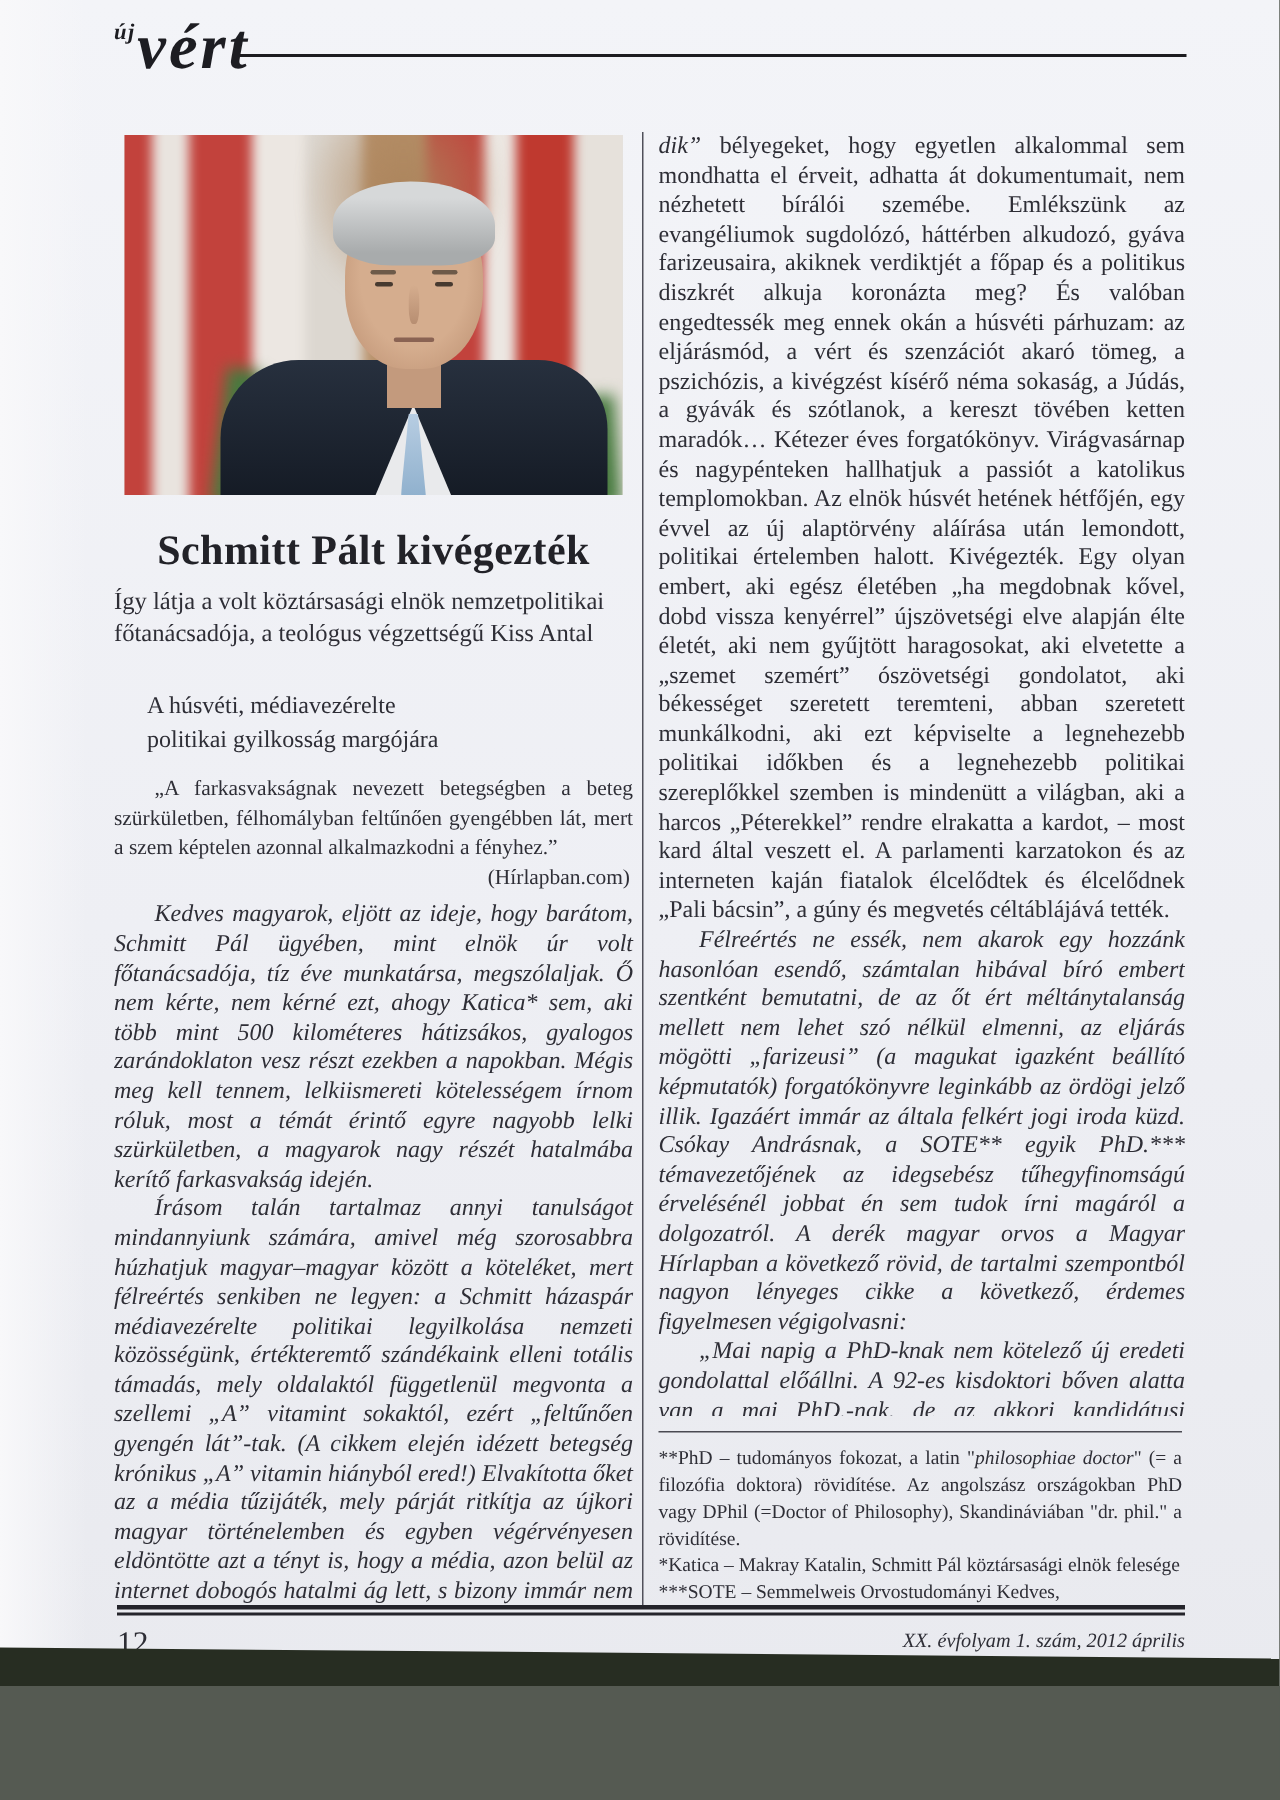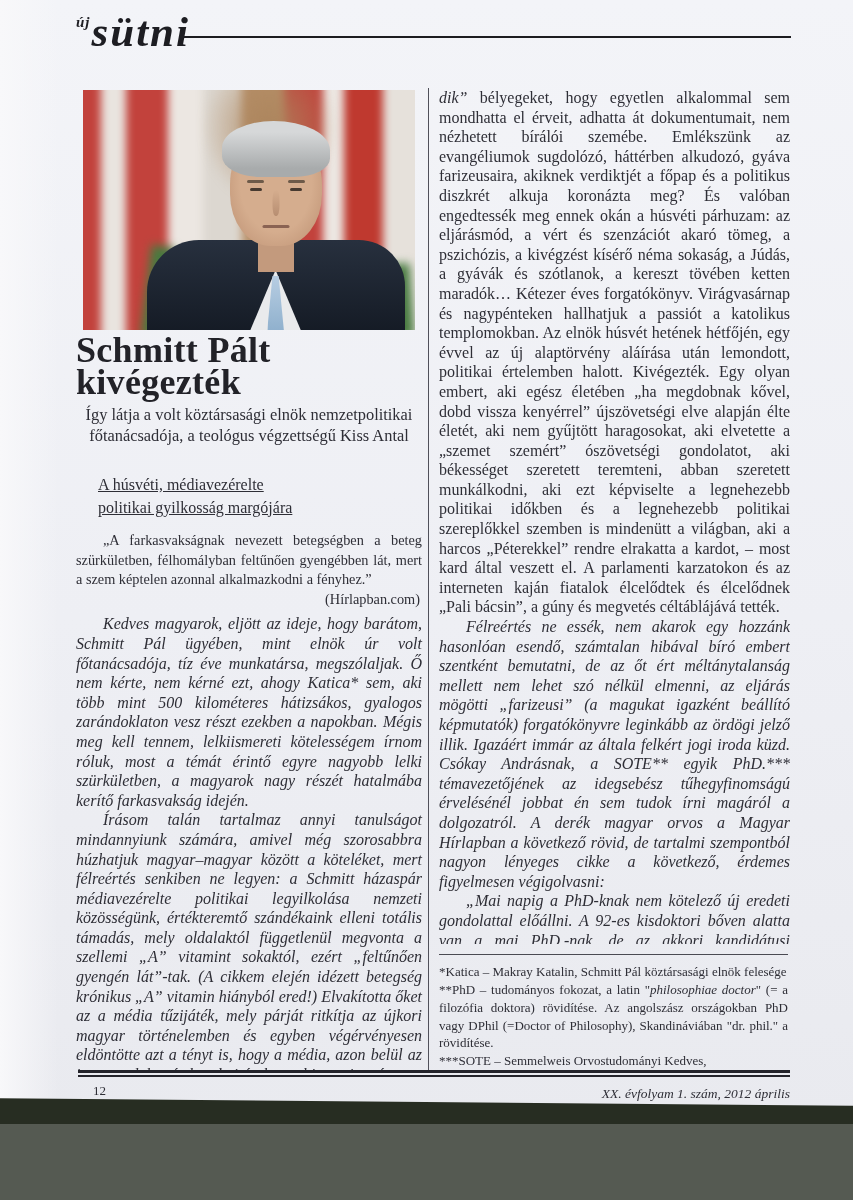--- a/index.html
+++ b/index.html
@@ -61,50 +61,50 @@
     border-radius:55% 60% 38% 42%;}
   .brow{position:absolute;width:17px;height:3px;background:#6d5a49;top:52px;border-radius:2px;}
   .brow.l{left:17px;} .brow.r{right:17px;}
   .eye{position:absolute;width:12px;height:3px;background:#473a30;top:60px;border-radius:2px;}
   .eye.l{left:20px;} .eye.r{right:20px;}
   .nose{position:absolute;top:62px;left:50%;transform:translateX(-50%);
     width:7px;height:26px;background:linear-gradient(180deg,rgba(0,0,0,0),rgba(128,84,60,.35));border-radius:40%;}
   .mouth{position:absolute;top:97px;left:50%;transform:translateX(-50%);
     width:27px;height:3px;background:#8a6353;border-radius:2px;}
   
-  .title{text-align:left;font-size:36px;line-height:32px;margin:4px 0 6px;color:#222228;letter-spacing:.3px;}
-  .subtitle{text-align:center;font-size:16.4px;line-height:21px;margin:0;}
-  .kicker{font-size:16px;line-height:22.5px;margin:28px 0 12px 22px;text-decoration:underline;}
+  .title{text-align:center;font-size:28px;line-height:32px;margin:22px 0 6px;color:#222228;letter-spacing:.3px;}
+  .subtitle{text-align:left;font-size:16.4px;line-height:21px;margin:0;}
+  .kicker{font-size:16px;line-height:22.5px;margin:28px 0 12px 22px;}
   .quote{font-size:14.3px;line-height:19.6px;text-align:justify;text-indent:27px;margin:0;}
   .quote-attr{text-align:right;font-size:14.3px;line-height:19.6px;margin:0 2px 5px 0;}
   
   .rc-body{max-height:856px;overflow:hidden;}
   .fn-block{position:absolute;left:10px;right:2px;bottom:2px;}
   .fn-sep{height:1px;background:#4a4a52;margin-bottom:8px;}
   .footnote{font-size:13px;line-height:17.8px;text-align:justify;margin:0;}
   
   .footer-rule{position:absolute;left:78px;width:712px;top:1070px;height:7px;
     border-top:3px solid #24242b;border-bottom:2px solid #24242b;box-sizing:border-box;}
   .footer{position:absolute;left:78px;right:63px;top:1083px;display:flex;
     justify-content:space-between;align-items:flex-start;}
-  .page-num{font-size:13px;margin-left:15px;}
+  .page-num{font-size:21px;}
   .issue{font-size:13.5px;font-style:italic;margin-top:3px;}
   
   .scan-edge{position:absolute;bottom:-14px;left:-20px;right:-20px;height:36px;
     background:#272d22;transform:rotate(0.5deg);}
 </style>
 </head>
 <body>
 
 <div class="page">
 
   <div class="header">
     <div class="logo-row">
       <span class="logo-small">új</span>
-      <span class="logo-main">sütni</span>
+      <span class="logo-main">vért</span>
       <div class="header-rule"></div>
     </div>
   </div>
 
   <div class="columns">
 
     <div class="col-left">
 
       <div class="photo" aria-label="Schmitt Pál magyar zászlók előtt">
         <div class="flag-bg"></div>
@@ -151,24 +151,24 @@
       <div class="rc-body">
         <p class="body">
           <span class="it">dik”</span><span> bélyegeket, hogy egyetlen alkalommal sem mondhatta el érveit, adhatta át dokumentumait, nem nézhetett bírálói szemébe. Emlékszünk az evangéliumok sugdolózó, háttérben alkudozó, gyáva farizeusaira, akiknek verdiktjét a főpap és a politikus diszkrét alkuja koronázta meg? És valóban engedtessék meg ennek okán a húsvéti párhuzam: az eljárásmód, a vért és szenzációt akaró tömeg, a pszichózis, a kivégzést kísérő néma sokaság, a Júdás, a gyávák és szótlanok, a kereszt tövében ketten maradók… Kétezer éves forgatókönyv. Virágvasárnap és nagypénteken hallhatjuk a passiót a katolikus templomokban. Az elnök húsvét hetének hétfőjén, egy évvel az új alaptörvény aláírása után lemondott, politikai értelemben halott. Kivégezték. Egy olyan embert, aki egész életében „ha megdobnak kővel, dobd vissza kenyérrel” újszövetségi elve alapján élte életét, aki nem gyűjtött haragosokat, aki elvetette a „szemet szemért” ószövetségi gondolatot, aki békességet szeretett teremteni, abban szeretett munkálkodni, aki ezt képviselte a legnehezebb politikai időkben és a legnehezebb politikai szereplőkkel szemben is mindenütt a világban, aki a harcos „Péterekkel” rendre elrakatta a kardot, – most kard által veszett el. A parlamenti karzatokon és az interneten kaján fiatalok élcelődtek és élcelődnek „Pali bácsin”, a gúny és megvetés céltáblájává tették.</span>
         </p>
         <p class="body indent">Félreértés ne essék, nem akarok egy hozzánk hasonlóan esendő, számtalan hibával bíró embert szentként bemutatni, de az őt ért méltánytalanság mellett nem lehet szó nélkül elmenni, az eljárás mögötti „farizeusi” (a magukat igazként beállító képmutatók) forgatókönyvre leginkább az ördögi jelző illik. Igazáért immár az általa felkért jogi iroda küzd. Csókay Andrásnak, a SOTE** egyik PhD.*** témavezetőjének az idegsebész tűhegyfinomságú érvelésénél jobbat én sem tudok írni magáról a dolgozatról. A derék magyar orvos a Magyar Hírlapban a következő rövid, de tartalmi szempontból nagyon lényeges cikke a következő, érdemes figyelmesen végigolvasni:</p>
         <p class="body indent">„Mai napig a PhD-knak nem kötelező új eredeti gondolattal előállni. A 92-es kisdoktori bőven alatta van a mai PhD.-nak, de az akkori kandidátusi értekezések követelményrendszerének is. Jómagam is PhD. témavezető vagyok az egyik SOTE PhD. iskolában. A jelöltnek azt kell bizonyítania, hogy „alkalmas önálló tudományos munka végzésére” – írja a szabályzat. Több akadémiai nagydoktorral is beszéltem. Még a megjelent tankönyvet nemhogy megjelent cikket is idézhetek, ha megjelölöm az eredetét a mű végén. A magyar tudományos életben, aki újat mond, annak valóságos Canossát kell járnia (ez személyes megtapasztalás is) ezért a tudományos művek 90–98%-ban semmiféle</p>
       </div>
 
       <div class="fn-block">
         <div class="fn-sep"></div>
-        <p class="footnote">*Katica – Makray Katalin, Schmitt Pál köztársasági elnök felesége</p>
         <p class="footnote">
           <span>**PhD – tudományos fokozat, a latin "</span><span class="it">philosophiae doctor</span><span>" (= a filozófia doktora) rövidítése. Az angolszász országokban PhD vagy DPhil (=Doctor of Philosophy), Skandináviában "dr. phil." a rövidítése.</span>
         </p>
+        <p class="footnote">*Katica – Makray Katalin, Schmitt Pál köztársasági elnök felesége</p>
         <p class="footnote">***SOTE – Semmelweis Orvostudományi Kedves,</p>
       </div>
     </div>
 
   </div>
 
   <div class="footer-rule"></div>
 
   <div class="footer">
     <span class="page-num">12</span>

